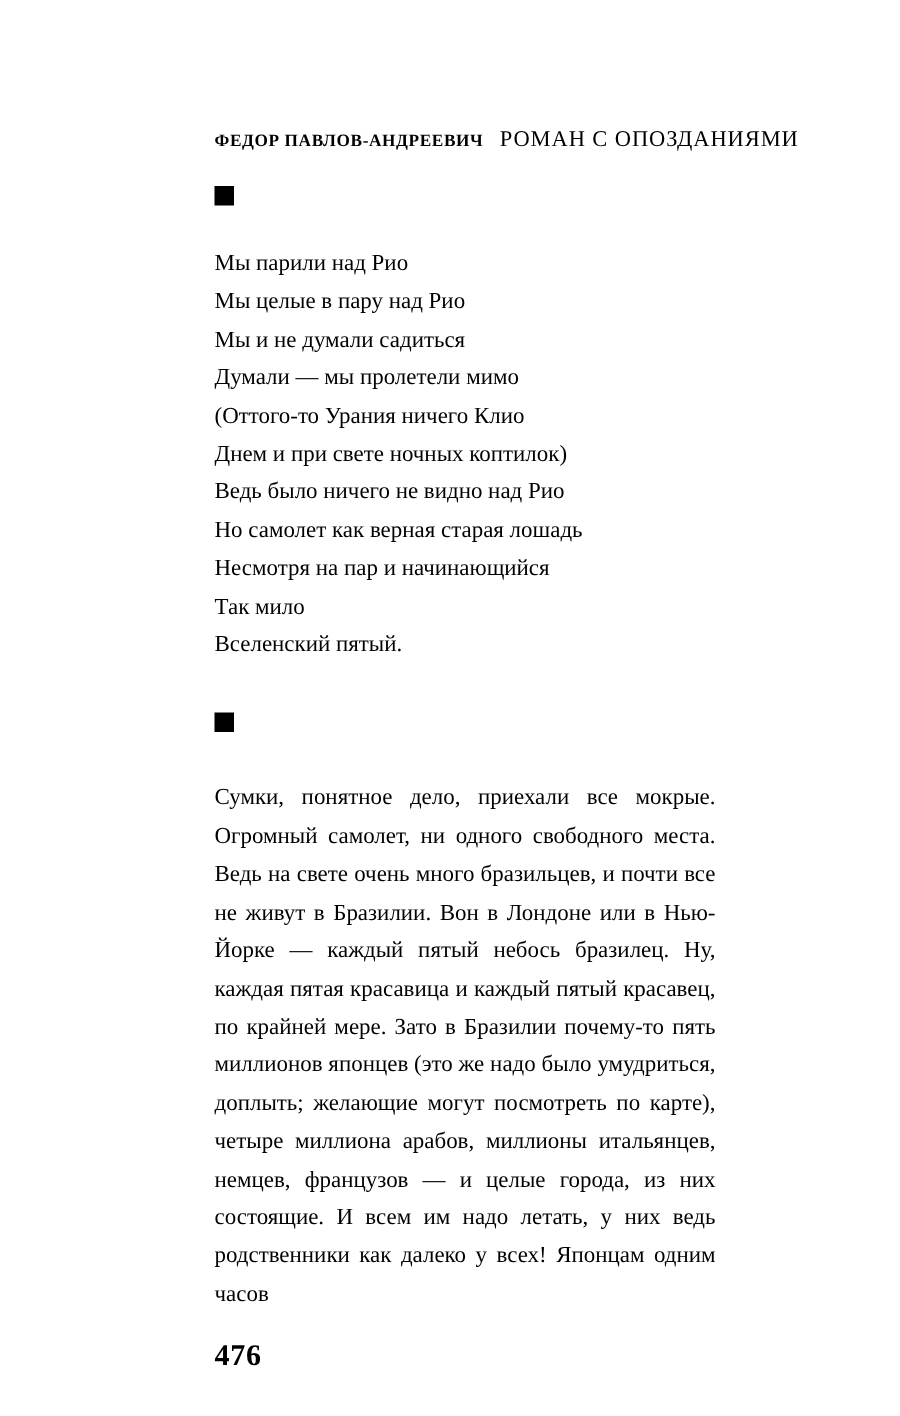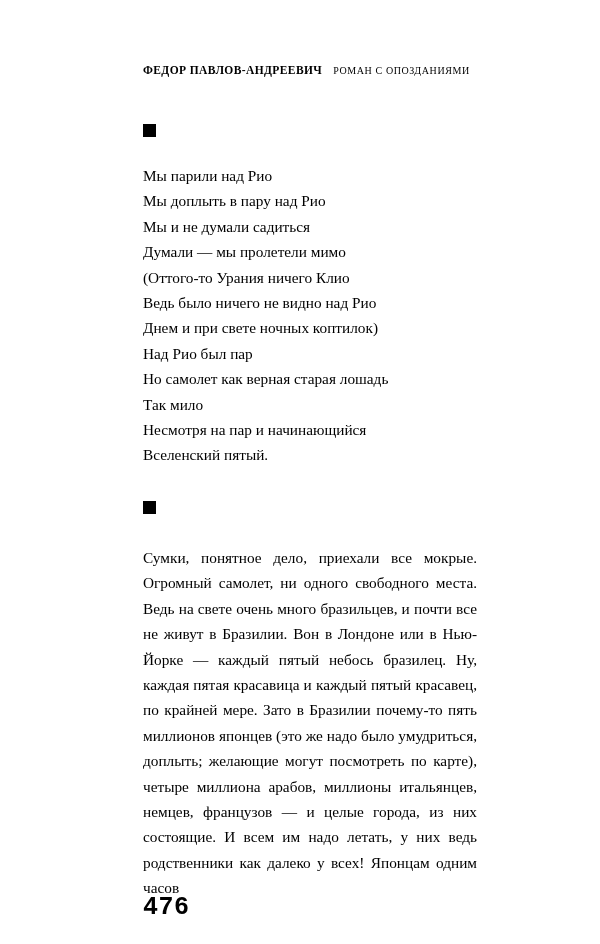--- a/index.html
+++ b/index.html
@@ -29,24 +29,25 @@
     align-items: baseline;
     gap: 11px;
     white-space: nowrap;
   }
   .header-author {
     font-family: "Liberation Serif", serif;
     font-weight: bold;
     font-size: 11.5px;
     letter-spacing: 0.4px;
     text-transform: uppercase;
+    margin-top: 24px;
   }
   .header-title {
     font-family: "Liberation Serif", serif;
-    font-size: 10px;
+    font-size: 15px;
     letter-spacing: 0.6px;
     text-transform: uppercase;
   }
   .content {
     position: absolute;
     top: 110px;
     left: 143px;
     width: 316px;
   }
   .dingbat {
@@ -74,52 +75,51 @@
     font-size: 15.3px;
     line-height: 25.4px;
     text-align: justify;
     text-justify: inter-word;
     hyphens: manual;
   }
   .folio {
     position: absolute;
     left: 143px;
     top: 893px;
-    font-family: Liberation Mono, monospace;
+    font-family: Liberation Serif, serif;
     font-weight: bold;
-    font-size: 25px;
+    font-size: 20px;
     letter-spacing: 0.5px;
   }
 </style>
 </head>
 <body>
 
 <div class="page">
 
   <div class="header">
     <span class="header-author">Федор Павлов-Андреевич</span>
     <span class="header-title">Роман с опозданиями</span>
   </div>
 
   <div class="content">
 
     <div class="dingbat"></div>
 
     <div class="poem">
       <div class="poem-line">Мы парили над Рио</div>
-      <div class="poem-line">Мы доплыть в пару над Рио</div>
+      <div class="poem-line">Мы целые в пару над Рио</div>
       <div class="poem-line">Мы и не думали садиться</div>
       <div class="poem-line">Думали — мы пролетели мимо</div>
       <div class="poem-line">(Оттого-то Урания ничего Клио</div>
+      <div class="poem-line">Днем и при свете ночных коптилок)</div>
       <div class="poem-line">Ведь было ничего не видно над Рио</div>
-      <div class="poem-line">Днем и при свете ночных коптилок)</div>
-      <div class="poem-line">Над Рио был пар</div>
       <div class="poem-line">Но самолет как верная старая лошадь</div>
+      <div class="poem-line">Несмотря на пар и начинающийся</div>
       <div class="poem-line">Так мило</div>
-      <div class="poem-line">Несмотря на пар и начинающийся</div>
       <div class="poem-line">Вселенский пятый.</div>
     </div>
 
     <div class="dingbat dingbat-2"></div>
 
     <p class="prose">Сумки, понятное дело, приехали все мокрые. Огромный самолет, ни одного свободного места. Ведь на свете очень много бразильцев, и почти все не живут в Бразилии. Вон в Лондоне или в Нью-Йорке — каждый пятый небось бразилец. Ну, каждая пятая красавица и каждый пятый красавец, по крайней мере. Зато в Бразилии почему-то пять миллионов японцев (это же надо было умудриться, доплыть; желающие могут посмотреть по карте), четыре миллиона арабов, миллионы итальянцев, немцев, французов — и целые города, из них состоящие. И всем им надо летать, у них ведь родственники как далеко у всех! Японцам одним часов</p>
 
   </div>
 
   <div class="folio">476</div>

